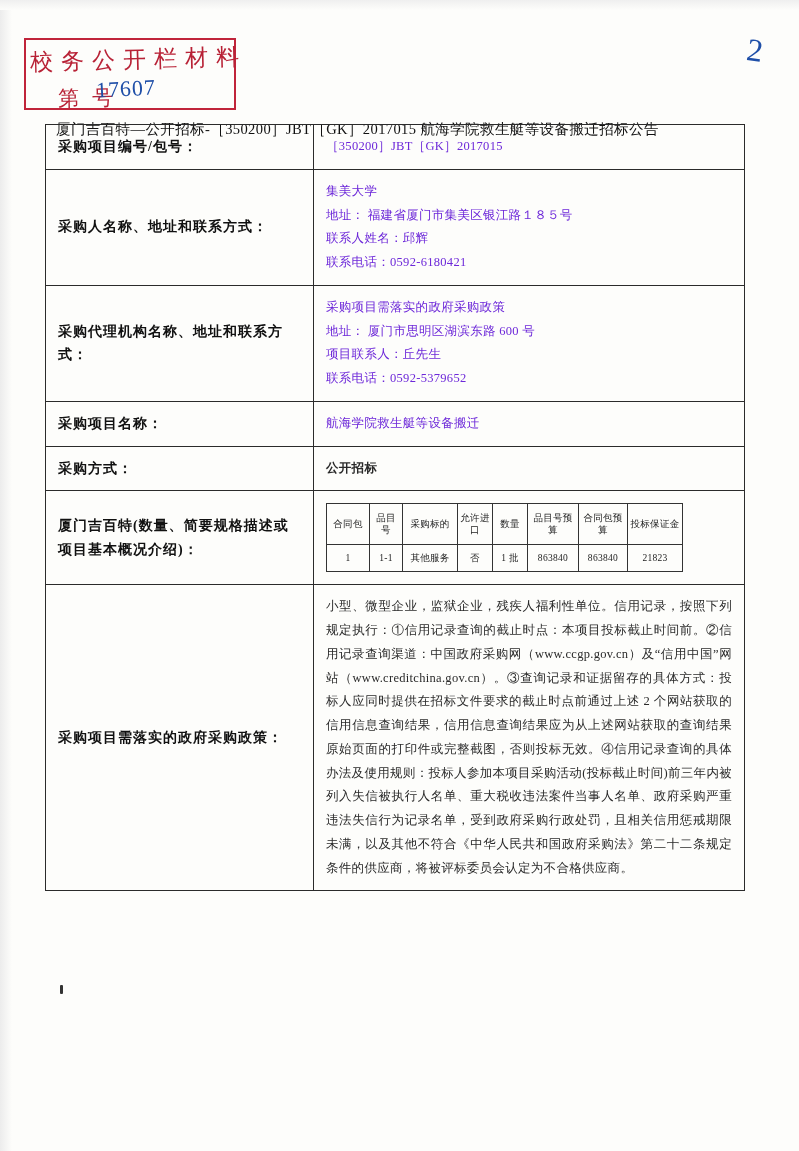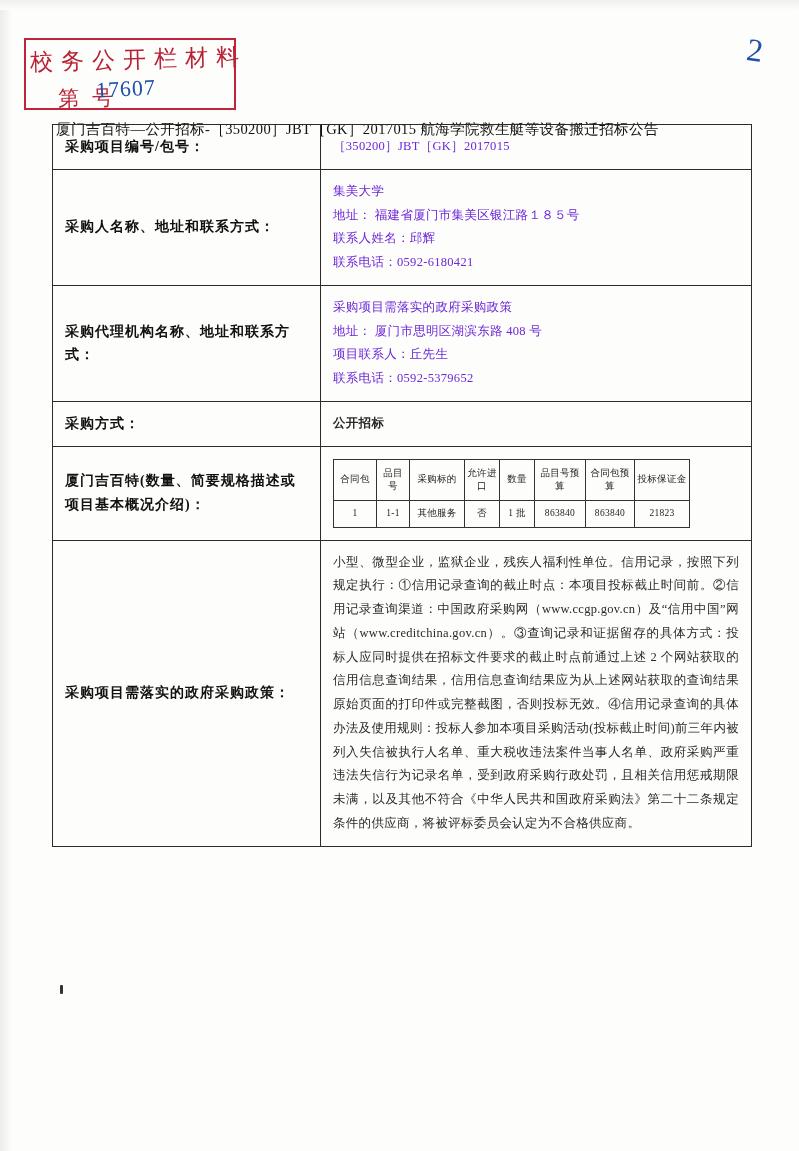--- a/index.html
+++ b/index.html
@@ -77,21 +77,21 @@
     top: 120px;
     width: 700px;
     font-size: 14.5px;
     letter-spacing: 0.4px;
     color: #111;
     white-space: nowrap;
   }
   
   table.main {
     position: absolute;
-    left: 52px;
+    left: 45px;
     top: 124px;
     width: 700px;
     border-collapse: collapse;
     table-layout: fixed;
   }
   table.main > tbody > tr > td {
     border: 1px solid #2b2b2b;
     vertical-align: middle;
     padding: 10px 12px;
   }
@@ -209,26 +209,30 @@
           <span class="val-line">地址：  福建省厦门市集美区银江路１８５号</span>
           <span class="val-line">联系人姓名：邱辉</span>
           <span class="val-line">联系电话：0592-6180421</span>
         </td>
       </tr>
 
       <tr>
         <td class="label">采购代理机构名称、地址和联系方式：</td>
         <td class="value grey">
           <span class="val-line">采购项目需落实的政府采购政策</span>
-          <span class="val-line">地址：  厦门市思明区湖滨东路 408 号</span>
+          <span class="val-line">地址：  厦门市思明区湖滨东路 600 号</span>
           <span class="val-line">项目联系人：丘先生</span>
           <span class="val-line">联系电话：0592-5379652</span>
         </td>
       </tr>
 
+      <tr>
+        <td class="label">采购项目名称：</td>
+        <td class="value grey">航海学院救生艇等设备搬迁</td>
+      </tr>
 
       <tr>
         <td class="label">采购方式：</td>
         <td class="value bold-val">公开招标</td>
       </tr>
 
       <tr>
         <td class="label">厦门吉百特(数量、简要规格描述或项目基本概况介绍)：</td>
         <td class="value">
           <table class="inner">

